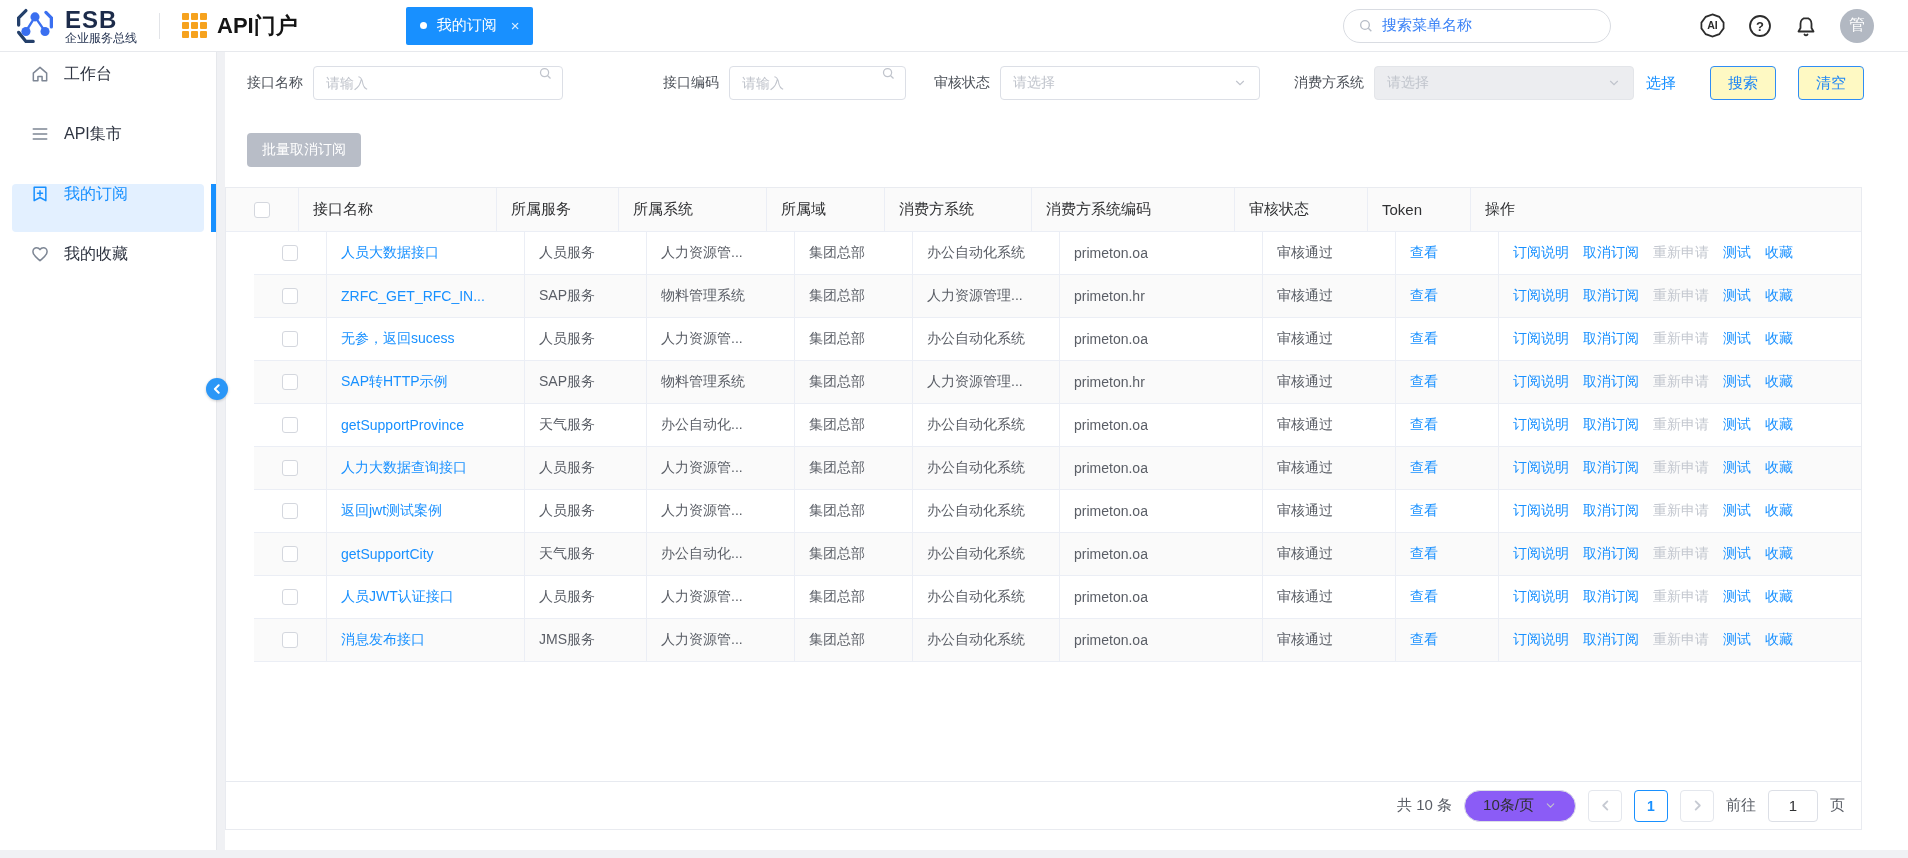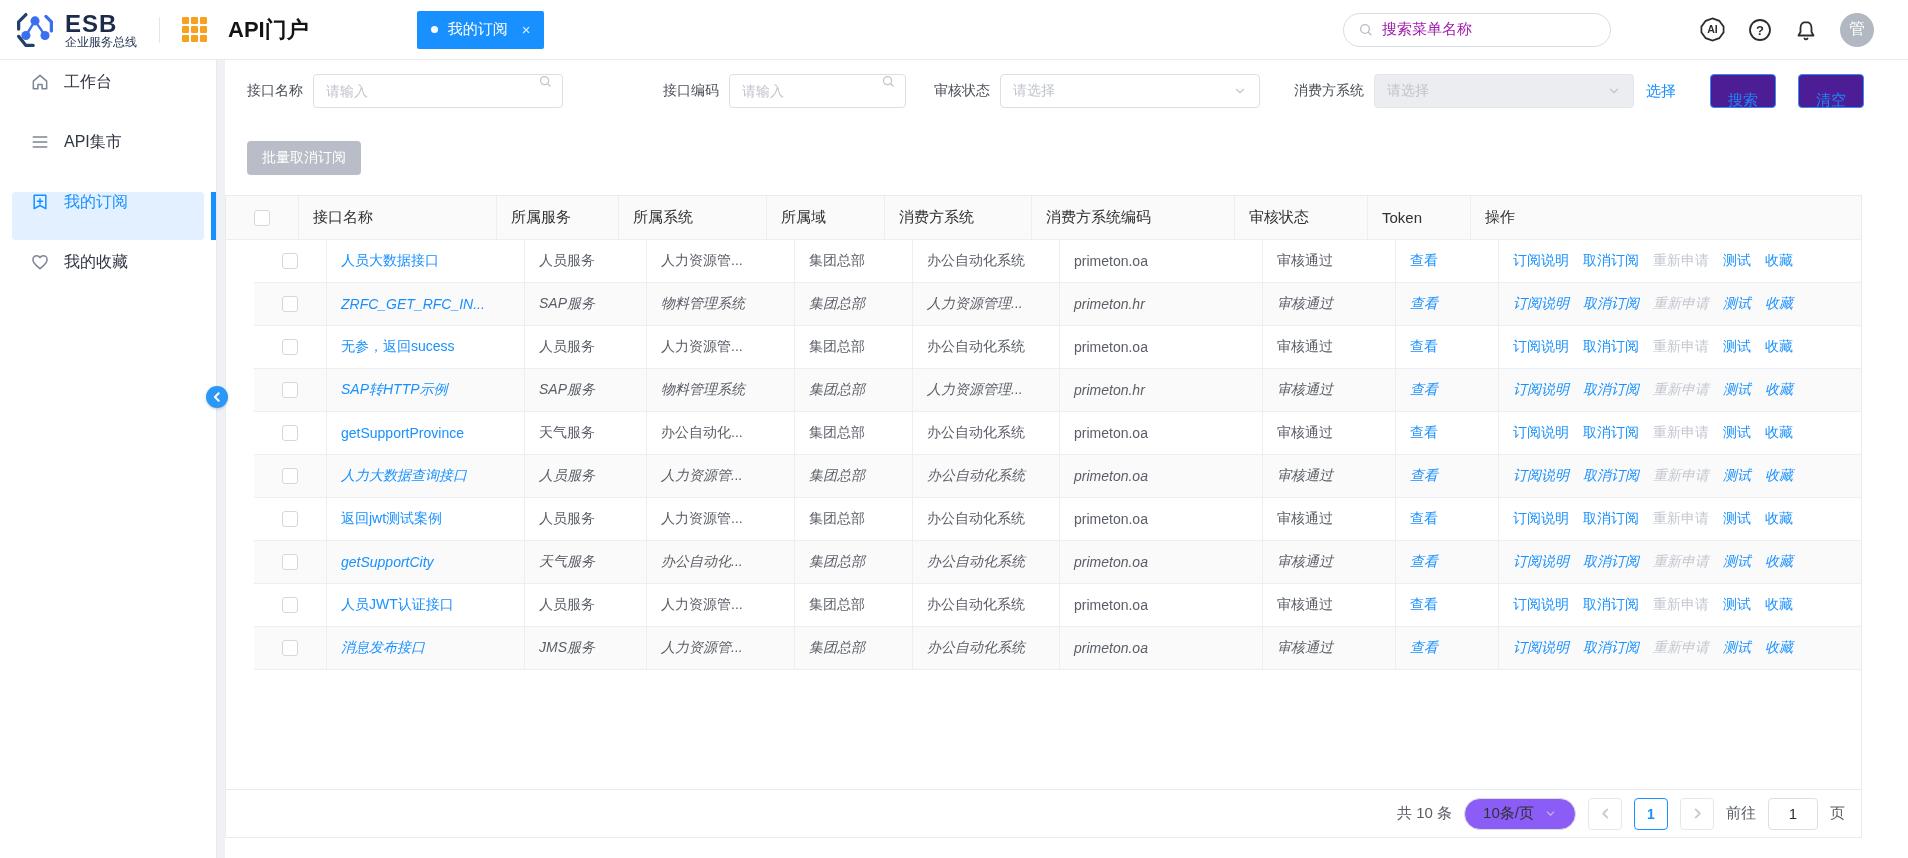--- a/index.html
+++ b/index.html
@@ -1,34 +1,34 @@
 <!DOCTYPE html>
 <html style="--primary: #1890ff;"><head>
 <meta charset="utf-8">
 <style>
   :root { --primary:#1890ff; }
   * { margin:0; padding:0; box-sizing:border-box; }
   html,body { width:1908px; height:858px; overflow:hidden; }
   body { font-family:"Liberation Sans","DejaVu Sans",sans-serif; background:#f0f1f4; color:#333; }
 
   
-  .topbar { height:60px; background:#fff; border-bottom:1px solid #e7e9ed; display:flex; align-items:center; padding:0 34px 0 15px; position:relative; z-index:5; }
+  .topbar { height:52px; background:#fff; border-bottom:1px solid #e7e9ed; display:flex; align-items:center; padding:0 34px 0 15px; position:relative; z-index:5; }
   .logo-wrap { display:flex; align-items:center; gap:10px; }
   .logo-text { line-height:1.05; color:#1c2b4a; }
   .logo-title { font-size:24px; font-weight:bold; letter-spacing:1px; }
   .logo-sub { font-size:12px; }
   .top-divider { width:1px; height:26px; background:#e2e4e8; margin:0 22px; }
-  .portal { display:flex; align-items:center; gap:21px;text-align:right; }
+  .portal { display:flex; align-items:center; gap:10px;text-align:right; }
   .grid-icon { display:grid; grid-template-columns:repeat(3,7px); grid-template-rows:repeat(3,7px); gap:2px; }
   .grid-icon span { background:#f6a21e; border-radius:1px; }
   .portal-title { font-size:22px; font-weight:bold; color:#141414; }
   .tab { margin-left:108px; height:38px; background:var(--primary); color:#fff; display:flex; align-items:center; padding:0 14px; font-size:15px; gap:10px; border-radius:2px; cursor:pointer; }
   .tab-dot { width:7px; height:7px; border-radius:50%; background:#fff; }
   .tab-close { color:rgba(255,255,255,.85); font-size:15px; margin-left:4px; cursor:pointer; }
-  .topbar-search { margin-left:auto; margin-right:88px; width:268px; height:34px; border:1px solid #d9dce2; border-radius:17px; display:flex; align-items:center; padding:0 14px; gap:8px; color:#a21caf; font-size:15px; background:#fff; }
+  .topbar-search { margin-left:auto; margin-right:88px; width:268px; height:34px; border:1px solid #d9dce2; border-radius:17px; display:flex; align-items:center; padding:0 14px; gap:8px; color:#3b82f6; font-size:15px; background:#fff; }
   .top-icons { display:flex; align-items:center; gap:22px; }
   .ticon { display:flex; align-items:center; justify-content:center; cursor:pointer; }
   .avatar { width:34px; height:34px; border-radius:50%; background:#b2b8c2; color:#fff; display:flex; align-items:center; justify-content:center; font-size:16px; cursor:pointer; }
 
   
   .app-body { display:flex; height:798px; position:relative; }
   .sidebar { width:217px; background:#fff; border-right:1px solid #e6e8ec; padding-top:12px; flex-shrink:0; }
   .side-item { height:48px; margin:0 12px 12px; display:flex; align-items:flex-start; padding-left:18px; border-radius:4px; color:#2f3542; font-size:16px; cursor:pointer; position:relative; }
   .side-item .s-icon { width:20px; height:20px; margin-right:14px; color:#7d8694; display:flex; align-items:center; }
   .side-item.active { background:#e3f0ff; color:var(--primary); }
@@ -44,32 +44,32 @@
   .f-label { margin-right:10px; white-space:nowrap; }
   .f-input { position:relative; display:flex; align-items:flex-start; }
   .f-input input { height:34px; border:1px solid #dcdfe6; border-radius:4px; padding:0 32px 0 12px; font-size:14px; color:#333; font-family:inherit; outline:none; }
   .f-input input::placeholder { color:#c0c4cc; }
   .f-input .mag { position:absolute; right:10px; color:#c0c4cc; display:flex; }
   .w250 { width:250px; } .w177 { width:177px; }
   .f-select { width:260px; height:34px; border:1px solid #dcdfe6; border-radius:4px; display:flex; align-items:center; justify-content:space-between; padding:0 12px; color:#c0c4cc; font-size:14px; background:#fff; cursor:pointer; }
   .f-select.disabled { background:#ecedf0; border-color:#e3e5e9; cursor:not-allowed; }
   .gap-lg { margin-right:100px; } .gap-md { margin-right:28px; } .gap-sm { margin-right:34px; }
   .select-link { color:var(--primary); font-size:15px; margin:0 12px 0 12px; cursor:pointer; white-space:nowrap; }
-  .btn-outline { min-width:66px; height:34px; border:1px solid #2f8df5; color:#1f87f5; background:#4c1d95; border-radius:4px; font-size:15px; font-family:inherit; cursor:pointer; margin-left:22px; padding:16px 12px; }
+  .btn-outline { min-width:66px; height:34px; border:1px solid #2f8df5; color:#1f87f5; background:#fef9c3; border-radius:4px; font-size:15px; font-family:inherit; cursor:pointer; margin-left:22px; padding:6px 12px; }
 
   
   .toolbar { margin-top:33px; padding-left:22px; flex-shrink:0; }
   .btn-disabled { background:#b8bdc7; color:#fff; border:none; border-radius:4px; height:34px; padding:0 15px; font-size:14px; font-family:inherit; cursor:not-allowed; }
 
   
   .table-container { margin:20px 46px 20px 0; border:1px solid #e9ebf0; flex:1; display:flex; flex-direction:column; min-height:0; }
   .t-grid { display:grid; grid-template-columns:73px 198px 122px 148px 118px 147px 203px 133px 103px minmax(0,1fr); }
   .t-header { background:#fafafa; height:44px; border-bottom:1px solid #ebeef5; font-size:15px; color:#303133; font-weight:500; flex-shrink:0; }
   .t-row { height:43px; border-bottom:1px solid #ebeef5; font-size:14px; color:#5a5e66; background:#fff; flex-shrink:0;margin-left:28px; }
-  .t-row.striped { background:#fafafa;font-style:italic; }
+  .t-row.striped { background:#fafafa; }
   .cell { display:flex; align-items:center; padding:0 14px; border-right:1px solid #ebeef5; overflow:hidden; white-space:nowrap; }
   .cell:last-child { border-right:none; }
   .cell.center { justify-content:center; padding:0; }
   .cbx { width:16px; height:16px; border:1px solid #d4d7de; border-radius:3px; background:#fff; cursor:pointer; flex-shrink:0; }
   .link { color:var(--primary); cursor:pointer; text-decoration:none; }
   .link.disabled { color:#c3c7cf; cursor:not-allowed; }
   .actions-cell { gap:14px; }
   .t-filler { flex:1; background:#fff; }
 
   

